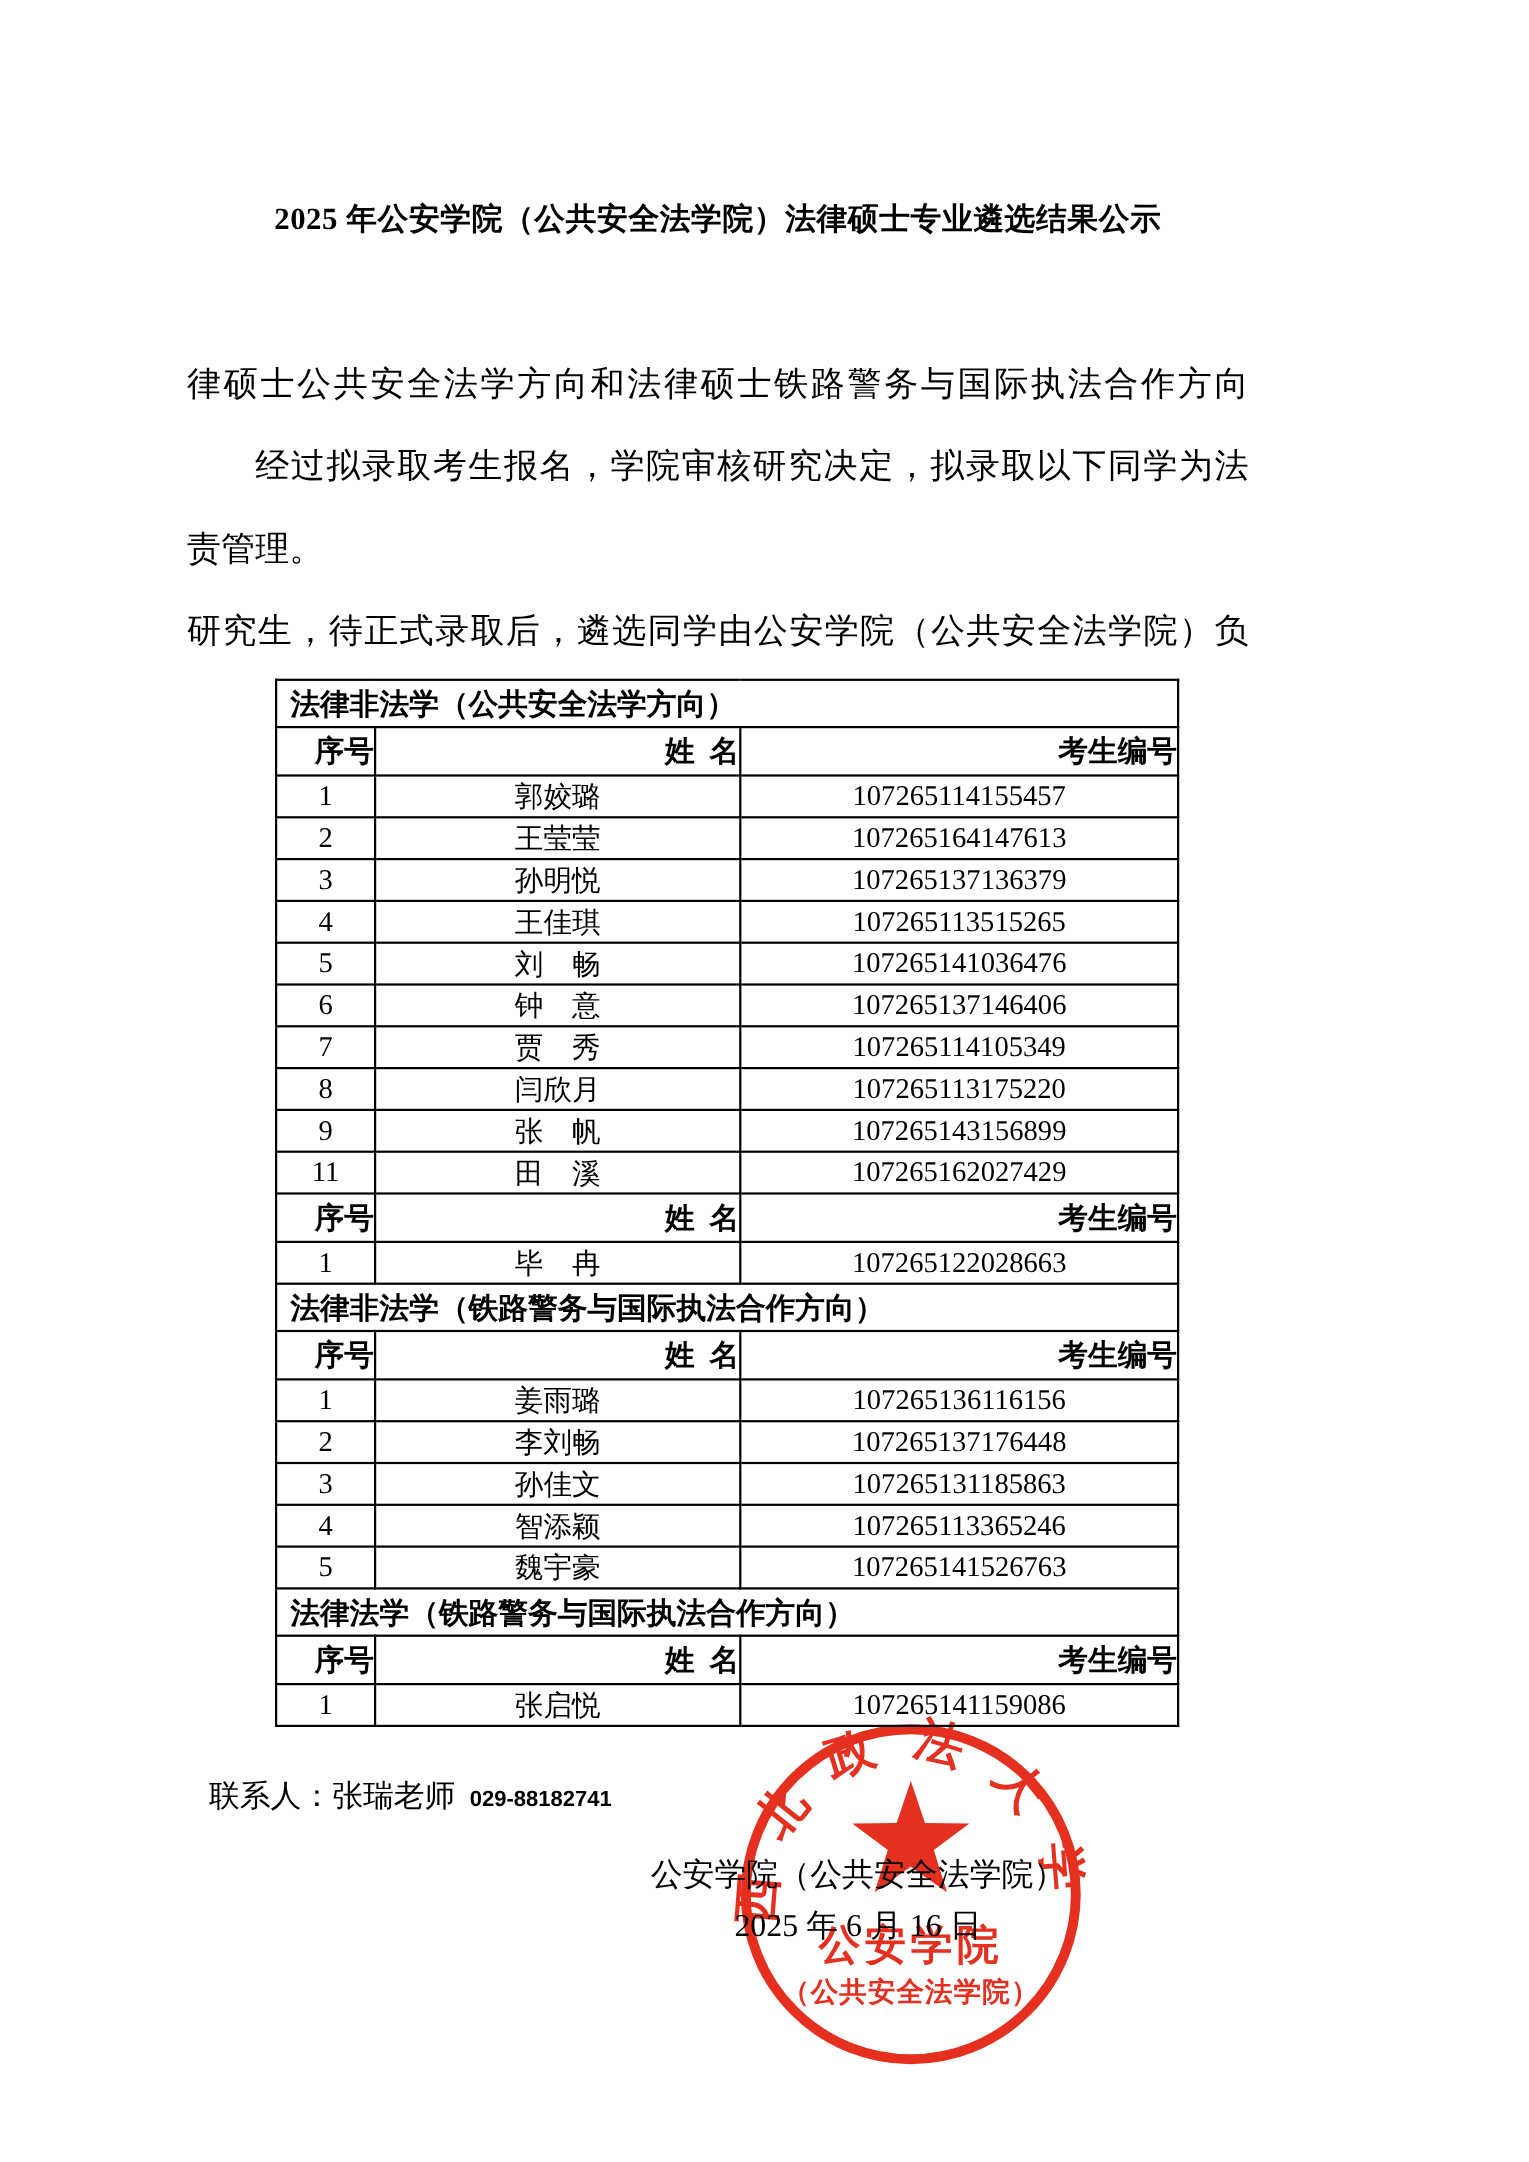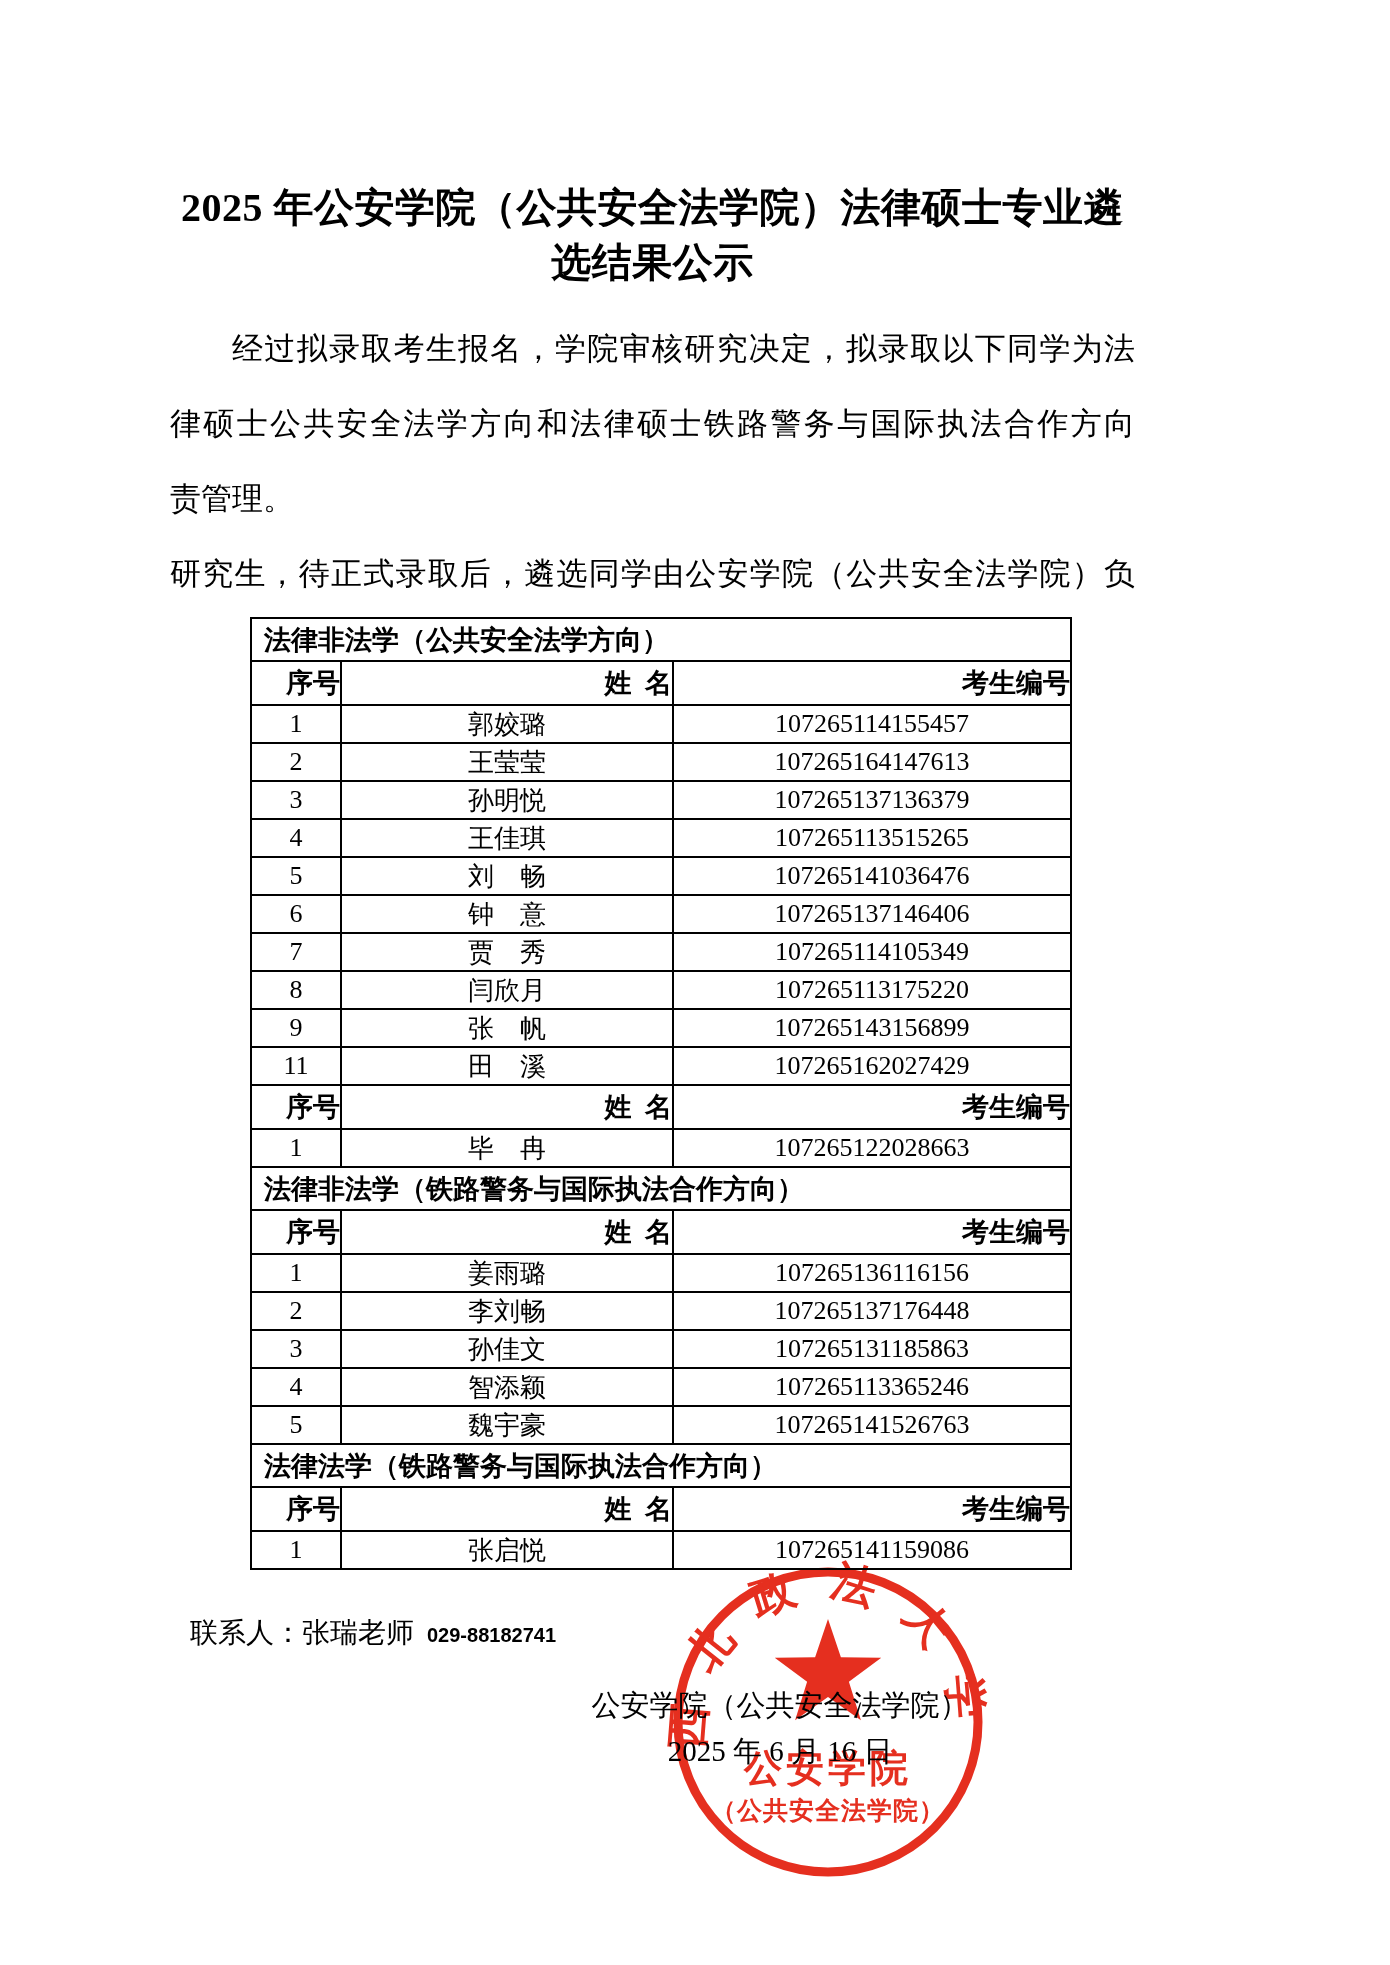--- a/index.html
+++ b/index.html
@@ -2,21 +2,21 @@
 <html style="--seal-color: #e42313;"><head>
 <meta charset="utf-8">
 <style>
   html,body{margin:0;padding:0;background:#ffffff;}
   body{
     width:1390px;height:1965px;position:relative;overflow:hidden;
     font-family:"Liberation Serif","DejaVu Serif",serif;color:#000;
   }
   .page-title{
     position:absolute;left:170px;top:180px;width:965px;margin:0;
-    font-size:40px;font-weight:bold;text-align:center;letter-spacing:0.5px;
+    font-size:28px;font-weight:bold;text-align:center;letter-spacing:0.5px;
   }
   .para{position:absolute;left:170px;top:311px;width:965px;font-size:31px;line-height:75px;}
   .para .line{text-align:justify;text-align-last:justify;}
   .para .line.first{text-indent:2em;}
   .para .line.last{text-align:left;text-align-last:left;}
 
   table.results{
     position:absolute;left:250px;top:605px;width:820px;
     border-collapse:collapse;table-layout:fixed;margin-top:12px;
   }
@@ -42,22 +42,22 @@
   .seal text{font-family:"Liberation Serif","DejaVu Serif",serif;font-weight:bold;}
 </style>
 </head>
 <body>
 
 <div>
 
   <h1 class="page-title">2025 年公安学院（公共安全法学院）法律硕士专业遴选结果公示</h1>
 
   <div class="para">
+    <div class="line">律硕士公共安全法学方向和法律硕士铁路警务与国际执法合作方向</div>
     <div class="line first">经过拟录取考生报名，学院审核研究决定，拟录取以下同学为法</div>
-    <div class="line">律硕士公共安全法学方向和法律硕士铁路警务与国际执法合作方向</div>
     <div class="line last">责管理。</div>
     <div class="line">研究生，待正式录取后，遴选同学由公安学院（公共安全法学院）负</div>
   </div>
 
   <table class="results">
     <colgroup>
       <col style="width:90px">
       <col style="width:332px">
       <col style="width:398px">
     </colgroup>

